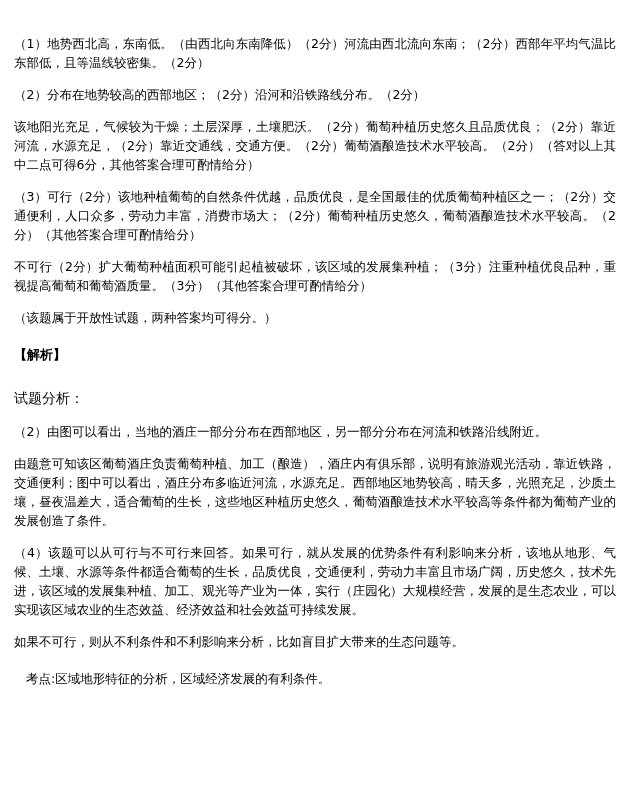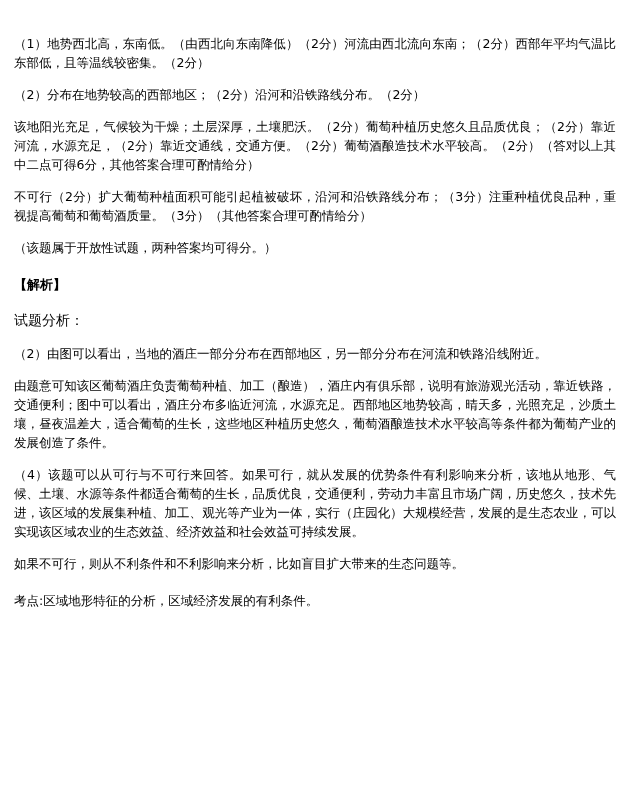--- a/index.html
+++ b/index.html
@@ -29,46 +29,47 @@
     letter-spacing: 0px;
     word-break: break-all;
   }
   .para.gap-lg {
     margin-bottom: 18px;
   }
   .heading {
     font-size: 13px;
     line-height: 19px;
     font-weight: bold;
-    margin: 0 0 17px 0;
+    margin: 0 0 25px 0;
   }
   .subheading {
     font-size: 14px;
     line-height: 19px;
     margin: 0 0 14px 0;
   }
   .footer-note {
     font-size: 12.5px;
     line-height: 19px;
-    margin: 0;
+    margin: 12px;
   }
 </style>
 </head>
 <body>
 
 <div class="page">
 
   <p class="para">（1）地势西北高，东南低。（由西北向东南降低）（2分）河流由西北流向东南；（2分）西部年平均气温比东部低，且等温线较密集。（2分）</p>
 
   <p class="para">（2）分布在地势较高的西部地区；（2分）沿河和沿铁路线分布。（2分）</p>
 
   <p class="para">该地阳光充足，气候较为干燥；土层深厚，土壤肥沃。（2分）葡萄种植历史悠久且品质优良；（2分）靠近河流，水源充足，（2分）靠近交通线，交通方便。（2分）葡萄酒酿造技术水平较高。（2分）（答对以上其中二点可得6分，其他答案合理可酌情给分）</p>
 
+  <p class="para">（3）可行（2分）该地种植葡萄的自然条件优越，品质优良，是全国最佳的优质葡萄种植区之一；（2分）交通便利，人口众多，劳动力丰富，消费市场大；（2分）葡萄种植历史悠久，葡萄酒酿造技术水平较高。（2分）（其他答案合理可酌情给分）</p>
 
-  <p class="para">不可行（2分）扩大葡萄种植面积可能引起植被破坏，沿河和沿铁路线分布；（3分）注重种植优良品种，重视提高葡萄和葡萄酒质量。（3分）（其他答案合理可酌情给分）</p>
+  <p class="para">不可行（2分）扩大葡萄种植面积可能引起植被破坏，该区域的发展集种植；（3分）注重种植优良品种，重视提高葡萄和葡萄酒质量。（3分）（其他答案合理可酌情给分）</p>
 
   <p class="para gap-lg">（该题属于开放性试题，两种答案均可得分。）</p>
 
   <p class="heading">【解析】</p>
 
   <p class="subheading">试题分析：</p>
 
 
   <p class="para">（2）由图可以看出，当地的酒庄一部分分布在西部地区，另一部分分布在河流和铁路沿线附近。</p>
 

